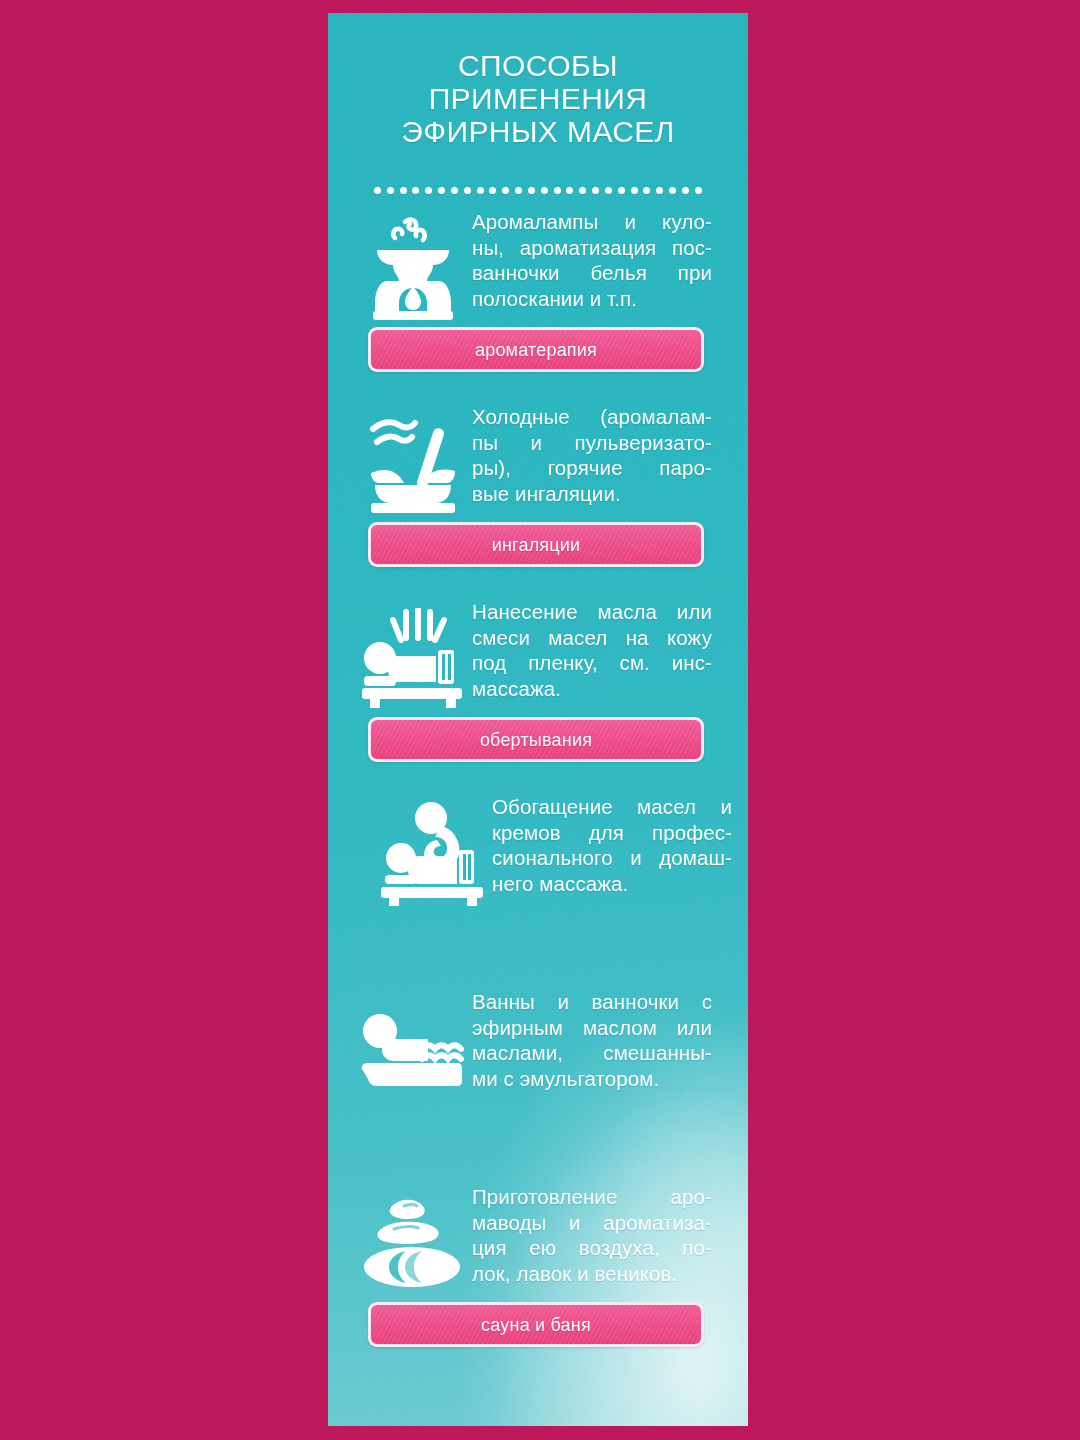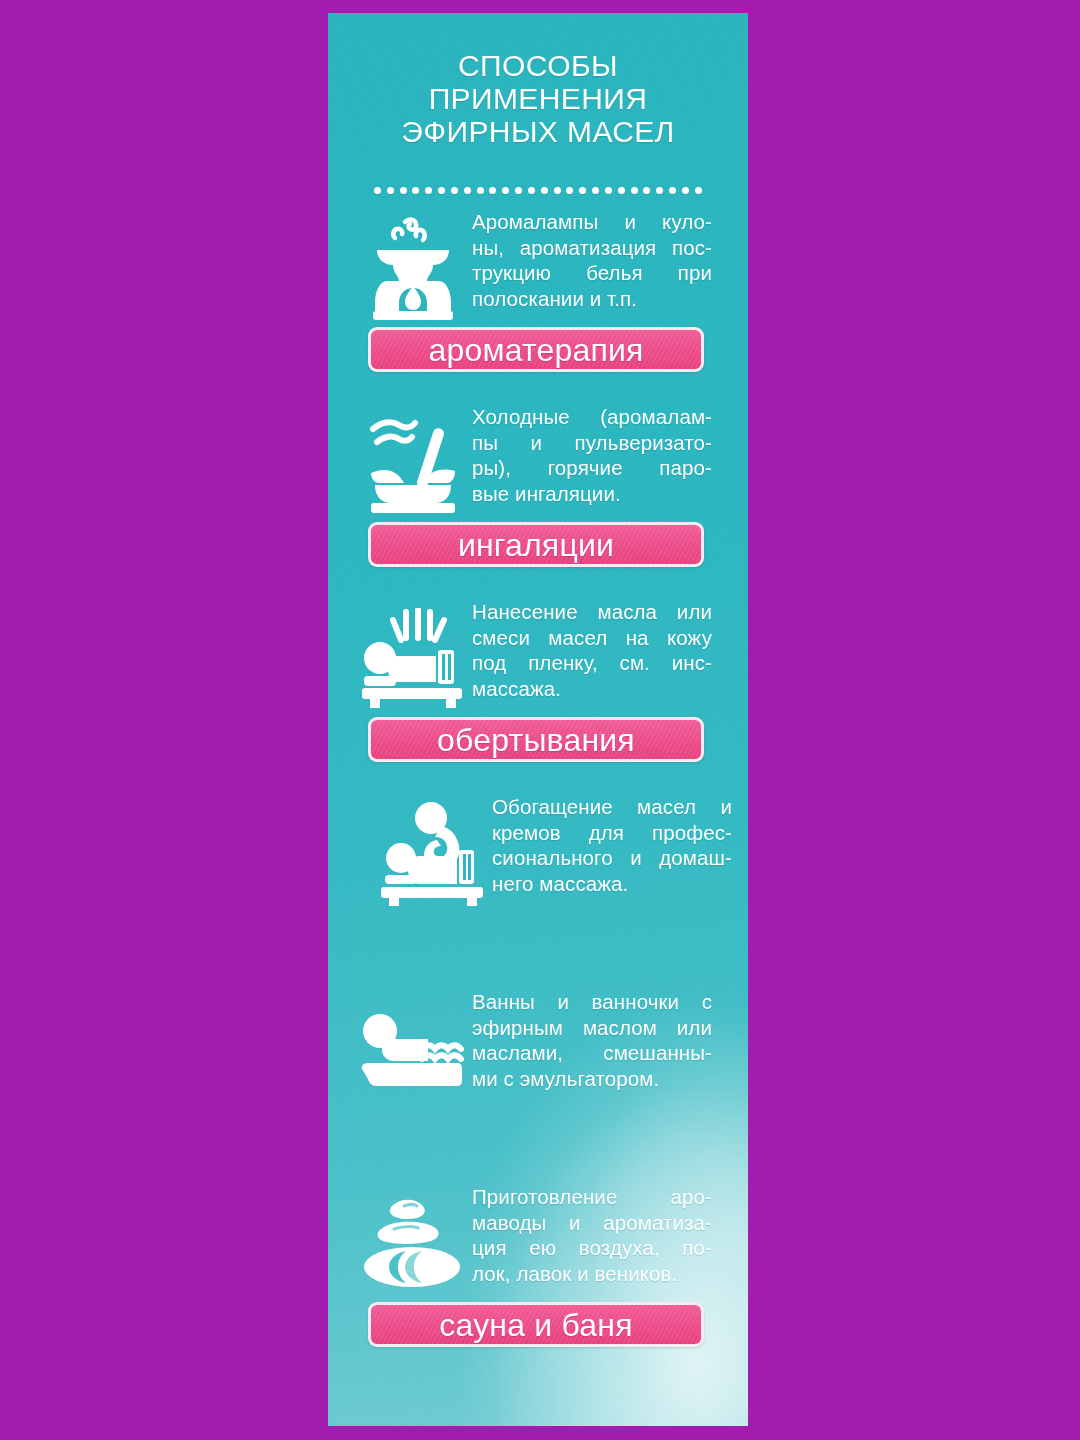--- a/index.html
+++ b/index.html
@@ -11,21 +11,21 @@
     overflow: hidden;
   }
   body {
     font-family: "Liberation Sans", sans-serif;
   }
 
   #stage {
     position: relative;
     width: 1080px;
     height: 1440px;
-    background: #a21caf;
+    background: #be185d;
   }
 
   
   #panel {
     position: absolute;
     left: 328px;
     top: 13px;
     width: 420px;
     height: 1413px;
     background:
@@ -160,21 +160,21 @@
       linear-gradient(180deg, #ef5d96 0%, #ec4f8c 45%, #e8417f 100%);
     border: 3px solid rgba(255,255,255,0.88);
     box-sizing: border-box;
     display: flex;
     align-items: center;
     justify-content: center;
     box-shadow: 0 1px 2px rgba(0,70,80,0.18);
   }
   .badge-label {
     color: #ffffff;
-    font-size: 32px;
+    font-size: 18px;
     line-height: 26px;
     letter-spacing: 0.2px;
     text-shadow: 0 1px 1px rgba(140,20,70,0.30);
     white-space: nowrap;
   }
 </style>
 </head>
 <body>
 
 <div id="stage">
@@ -234,21 +234,21 @@
 
                 <rect x="8" y="95" width="80" height="9" rx="3"></rect>
 
                 <path d="M48 70c5 7 8 11 8 15.5 0 5-3.6 8.5-8 8.5s-8-3.5-8-8.5C40 81 43 77 48 70z"></path>
               </g>
             </svg>
           </div>
           <div class="blk-text">
             <span class="ln">Аромалампы и куло-</span>
             <span class="ln">ны, ароматизация пос-</span>
-            <span class="ln">трукцию белья при</span>
+            <span class="ln">ванночки белья при</span>
             <span class="ln last">полоскании и т.п.</span>
           </div>
         </div>
         <div class="badge">
           <span class="badge-label">ароматерапия</span>
         </div>
       </div>
 
       <div class="block" style="top:391px;">
         <div class="block-body">

